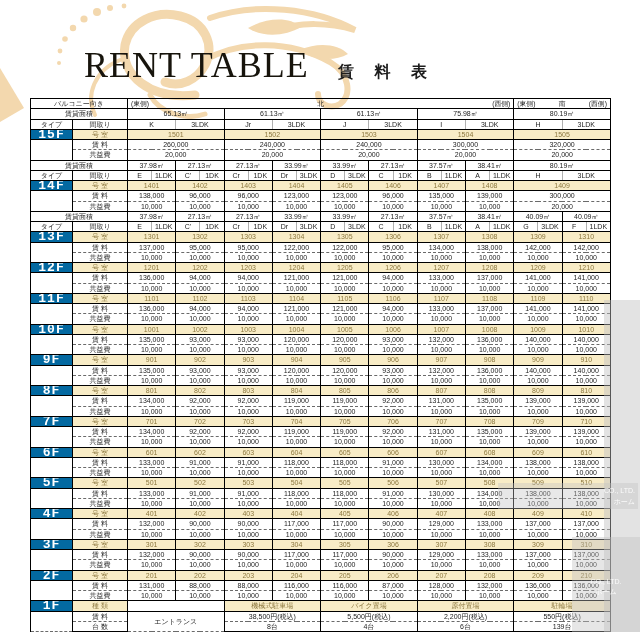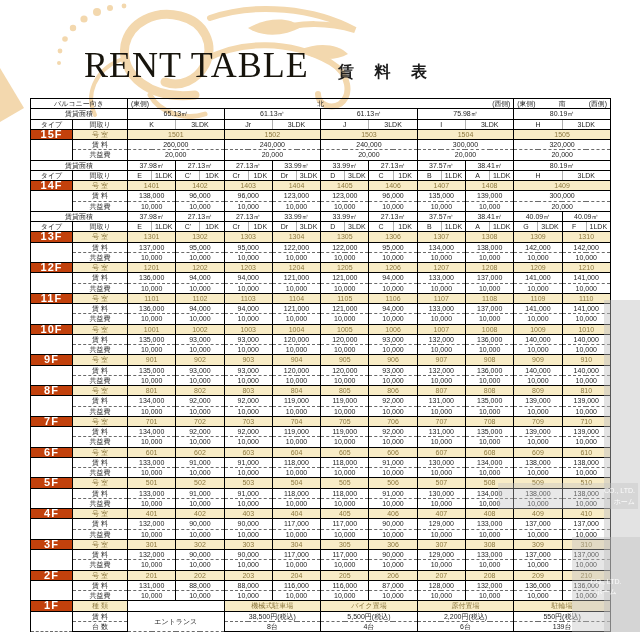--- a/index.html
+++ b/index.html
@@ -10,21 +10,21 @@
             font-family:"Liberation Serif","DejaVu Serif",serif;
             font-size:36px;letter-spacing:1px;color:#17140c;}
   .title-ja{position:absolute;left:338px;top:62px;z-index:2;
             font-size:16px;letter-spacing:8px;color:#1d1d1d;font-weight:bold;}
   table.rent{position:absolute;left:30px;top:98px;z-index:1;width:580px;
              border-collapse:collapse;table-layout:fixed;}
   td{border:1px solid #000;height:9.26px;line-height:9.2px;padding:0 1px;
      text-align:center;vertical-align:middle;overflow:hidden;white-space:nowrap;
      font-size:7px;color:#1d1d1d;}
   td.lbl{font-size:7px;color:#2a2a2a;}
-  td.floor{background:#c2410c;color:#ffffff;font-weight:bold;font-size:11px;letter-spacing:1px;}
+  td.floor{background:#0369a1;color:#ffffff;font-weight:bold;font-size:13px;letter-spacing:1px;font-family:Liberation Mono, monospace;}
   td.room{background:#f8ecc6;color:#8c7840;}
   td.tletter{border-right:1px solid #b0b0b0;}
   tr.rentrow td{border-bottom:1px dashed #6a6a6a;}
   tr.feerow td{border-top:1px dashed #6a6a6a;}
   .dir{display:flex;justify-content:space-between;align-items:center;padding:0 2px;font-size:6.8px;}
   .wm1{position:absolute;left:604px;top:300px;width:36px;height:332px;
        background:rgba(192,192,192,0.45);z-index:5;}
   .wm2{position:absolute;left:572px;top:537px;width:68px;height:95px;
        background:rgba(192,192,192,0.40);z-index:5;padding-top:40px;box-sizing:border-box;
        color:rgba(255,255,255,0.9);font-size:7px;text-align:center;line-height:10px;}

